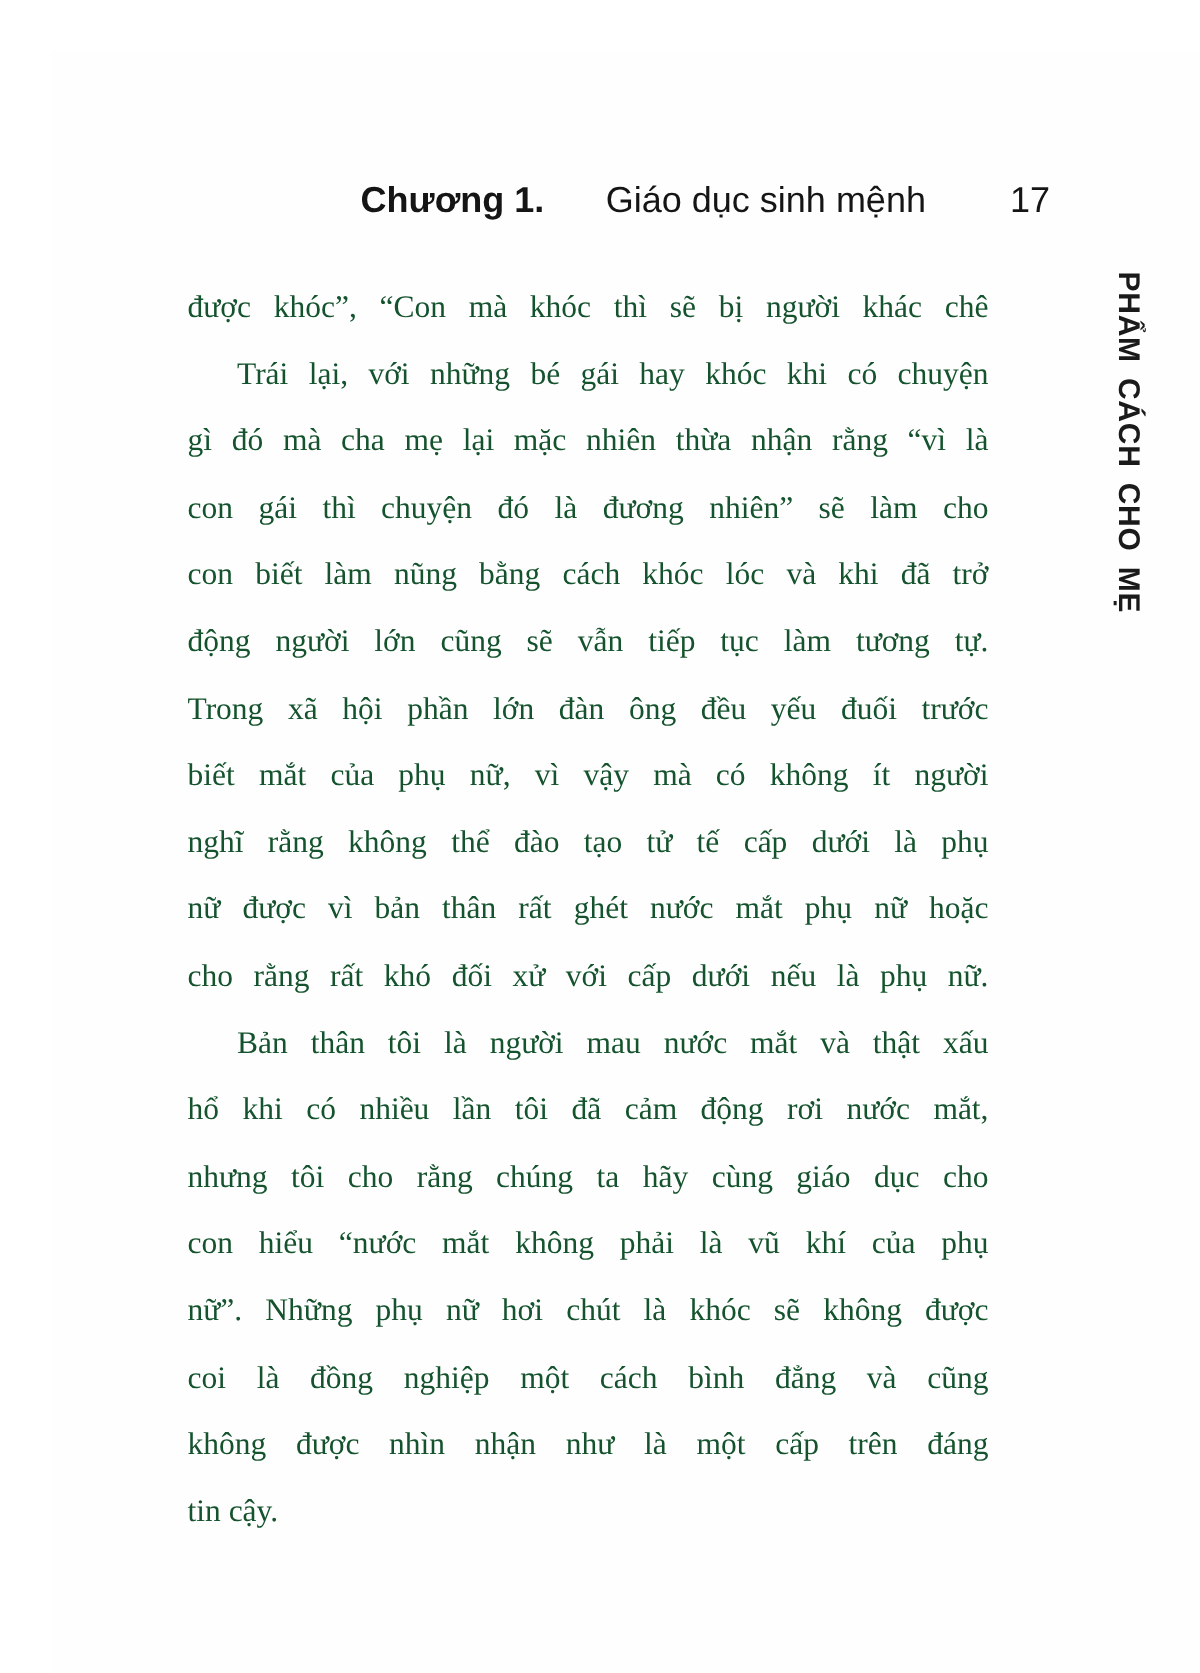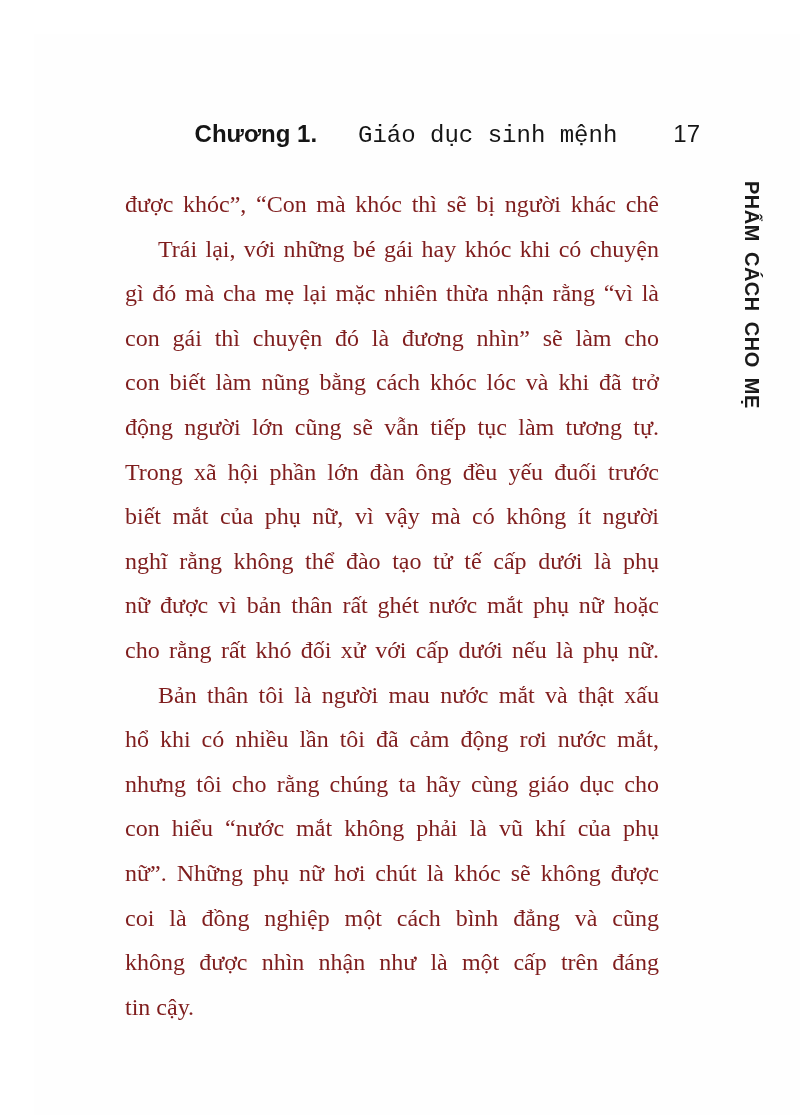--- a/index.html
+++ b/index.html
@@ -31,36 +31,35 @@
     font-family: "Liberation Sans", sans-serif;
     font-size: 24px;
     color: #151515;
   }
   .running-head .chapter-label {
     font-weight: 700;
     margin-right: 7px;
   }
   .running-head .chapter-title {
     font-weight: 400;
-    font-family: Liberation Mono, monospace;
   }
   .running-head .page-number {
     font-weight: 400;
     margin-left: 22px;
   }
 
   
   .body-text {
     position: absolute;
     top: 114px;
     left: 57px;
     width: 602px;
-    font-size: 24px;
+    font-size: 21px;
     line-height: 44.6px;
-    color: #7f1d1d;
+    color: #14532d;
   }
   .line {
     height: 44.6px;
     text-align: justify;
     text-align-last: justify;
     overflow: visible;
   }
   .line.indent {
     text-indent: 33px;
   }
@@ -95,21 +94,21 @@
   <div class="running-head">
     <span class="chapter-label">Chương 1.</span>
     <span class="chapter-title">Giáo dục sinh mệnh</span>
     <span class="page-number">17</span>
   </div>
 
   <div class="body-text">
     <div class="line">được khóc”, “Con mà khóc thì sẽ bị người khác chê</div>
     <div class="line indent">Trái lại, với những bé gái hay khóc khi có chuyện</div>
     <div class="line">gì đó mà cha mẹ lại mặc nhiên thừa nhận rằng “vì là</div>
-    <div class="line">con gái thì chuyện đó là đương nhìn” sẽ làm cho</div>
+    <div class="line">con gái thì chuyện đó là đương nhiên” sẽ làm cho</div>
     <div class="line">con biết làm nũng bằng cách khóc lóc và khi đã trở</div>
     <div class="line">động người lớn cũng sẽ vẫn tiếp tục làm tương tự.</div>
     <div class="line">Trong xã hội phần lớn đàn ông đều yếu đuối trước</div>
     <div class="line">biết mắt của phụ nữ, vì vậy mà có không ít người</div>
     <div class="line">nghĩ rằng không thể đào tạo tử tế cấp dưới là phụ</div>
     <div class="line">nữ được vì bản thân rất ghét nước mắt phụ nữ hoặc</div>
     <div class="line">cho rằng rất khó đối xử với cấp dưới nếu là phụ nữ.</div>
     <div class="line indent">Bản thân tôi là người mau nước mắt và thật xấu</div>
     <div class="line">hổ khi có nhiều lần tôi đã cảm động rơi nước mắt,</div>
     <div class="line">nhưng tôi cho rằng chúng ta hãy cùng giáo dục cho</div>

